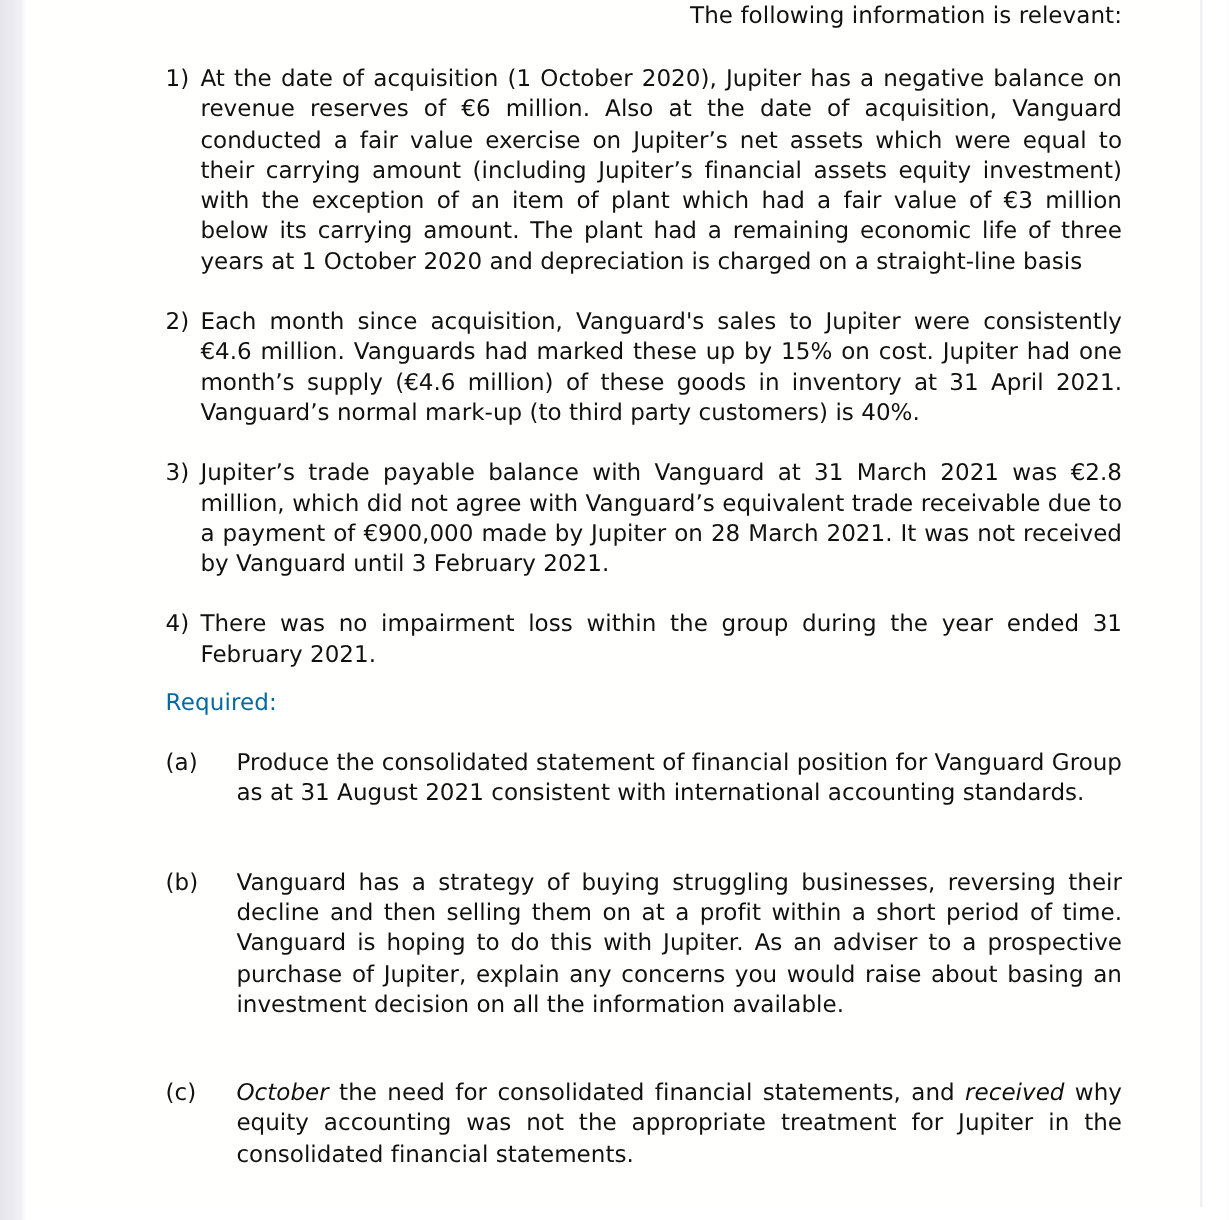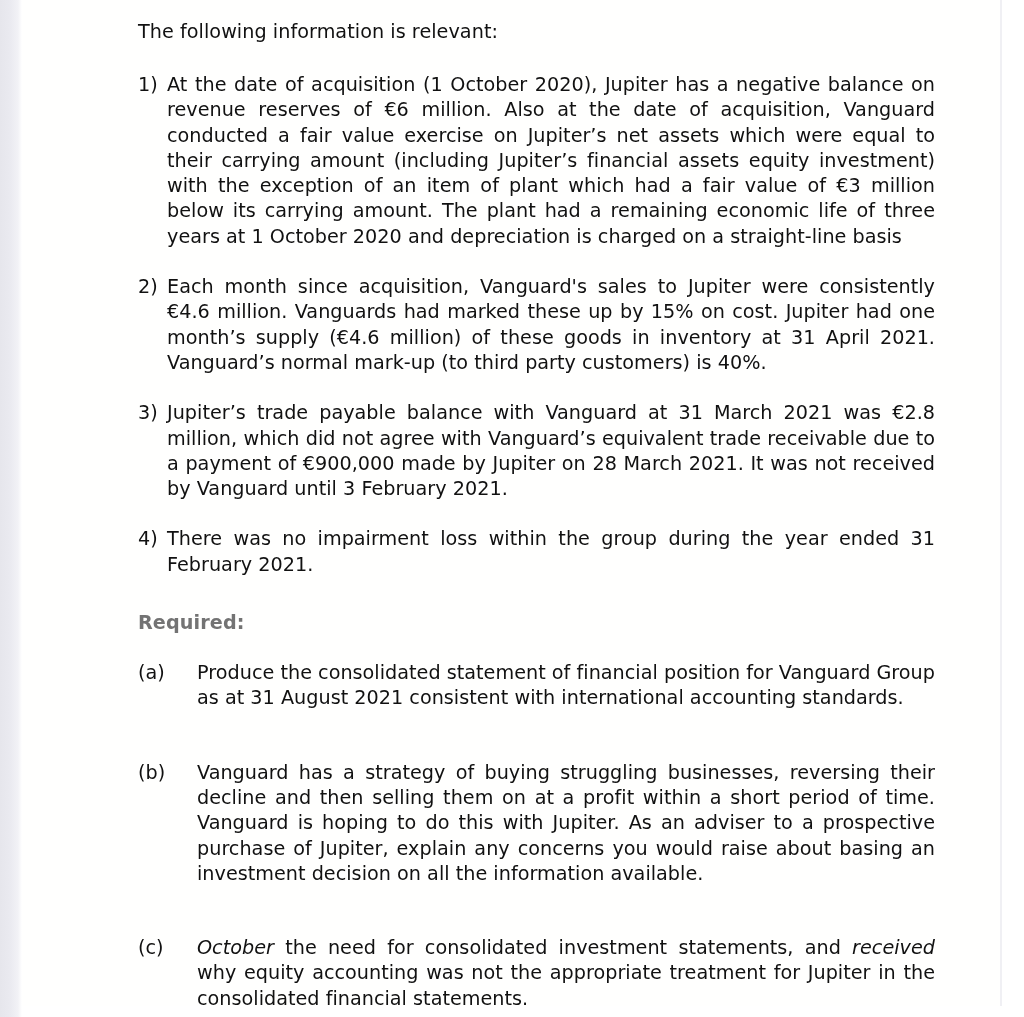--- a/index.html
+++ b/index.html
@@ -51,22 +51,23 @@
     position: absolute;
     left: 116px;
     top: 0;
     width: 797px;
   }
 
   .intro-line {
     font-size: 19.2px;
     line-height: 25px;
     color: #111111;
-    padding-top: 19px;
+    padding-top: 0;
     letter-spacing: 0.05px;
+    text-align: right;
   }
 
   .numbered-list {
     margin-top: 28px;
   }
 
   .num-item {
     position: relative;
     padding-left: 29px;
     font-size: 19.2px;
@@ -90,25 +91,25 @@
     text-align: left;
     font-size: 19.2px;
     line-height: 25.3px;
   }
 
   .num-item-text {
     display: block;
   }
 
   .required-heading {
-    margin-top: 33px;
+    margin-top: 15px;
     font-size: 19.2px;
     line-height: 25px;
-    font-weight: 700;
-    color: #737373;
+    font-weight: 400;
+    color: #0369a1;
     letter-spacing: 0.1px;
   }
 
   .lettered-list {
     margin-top: 25px;
   }
 
   .let-item {
     position: relative;
     padding-left: 59px;
@@ -185,20 +186,20 @@
           <span class="let-item-text">Produce the consolidated statement of financial position for Vanguard Group as at 31 August 2021 consistent with international accounting standards.</span>
         </div>
 
         <div class="let-item">
           <span class="let-marker">(b)</span>
           <span class="let-item-text">Vanguard has a strategy of buying struggling businesses, reversing their decline and then selling them on at a profit within a short period of time. Vanguard is hoping to do this with Jupiter. As an adviser to a prospective purchase of Jupiter, explain any concerns you would raise about basing an investment decision on all the information available.</span>
         </div>
 
         <div class="let-item">
           <span class="let-marker">(c)</span>
-          <span class="let-item-text"><em class="em-word">October</em><span> the need for consolidated investment statements, and </span><em class="em-word">received</em><span> why equity accounting was not the appropriate treatment for Jupiter in the consolidated financial statements.</span></span>
+          <span class="let-item-text"><em class="em-word">October</em><span> the need for consolidated financial statements, and </span><em class="em-word">received</em><span> why equity accounting was not the appropriate treatment for Jupiter in the consolidated financial statements.</span></span>
         </div>
 
       </div>
 
     </div>
   </div>
 </div>
 
 </body></html>

